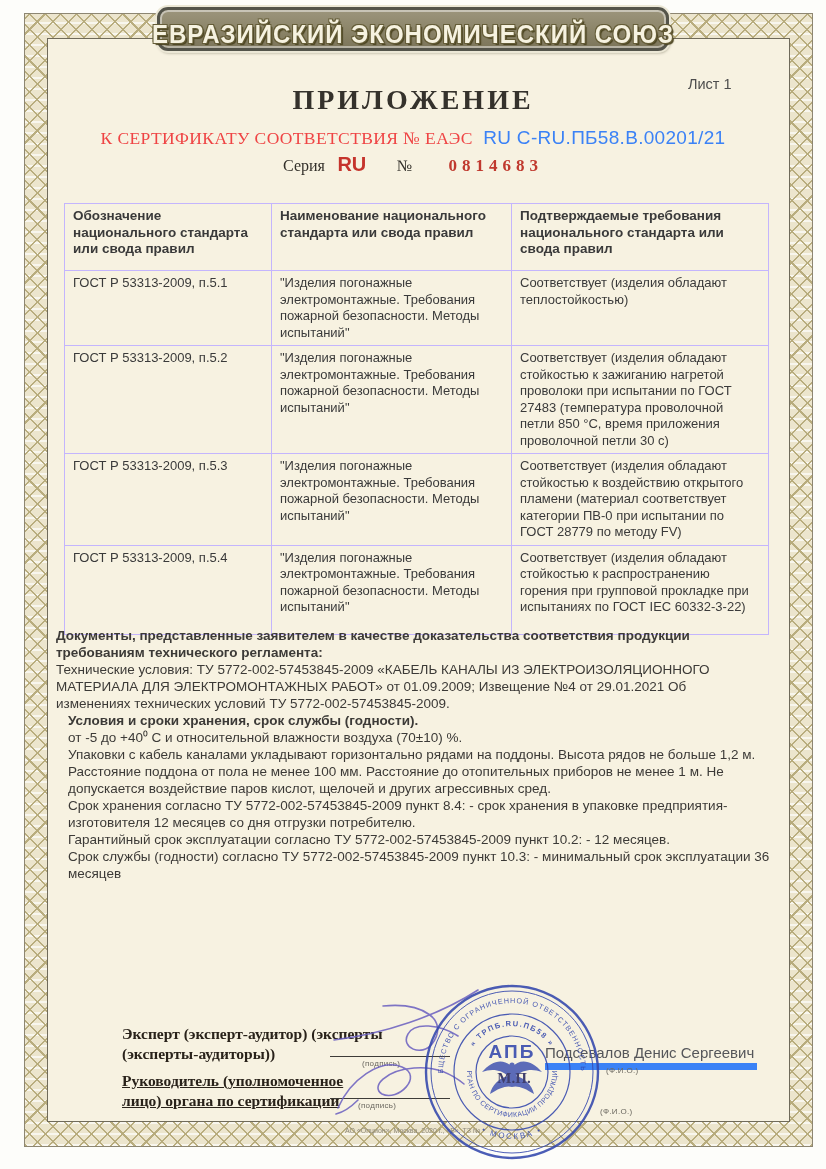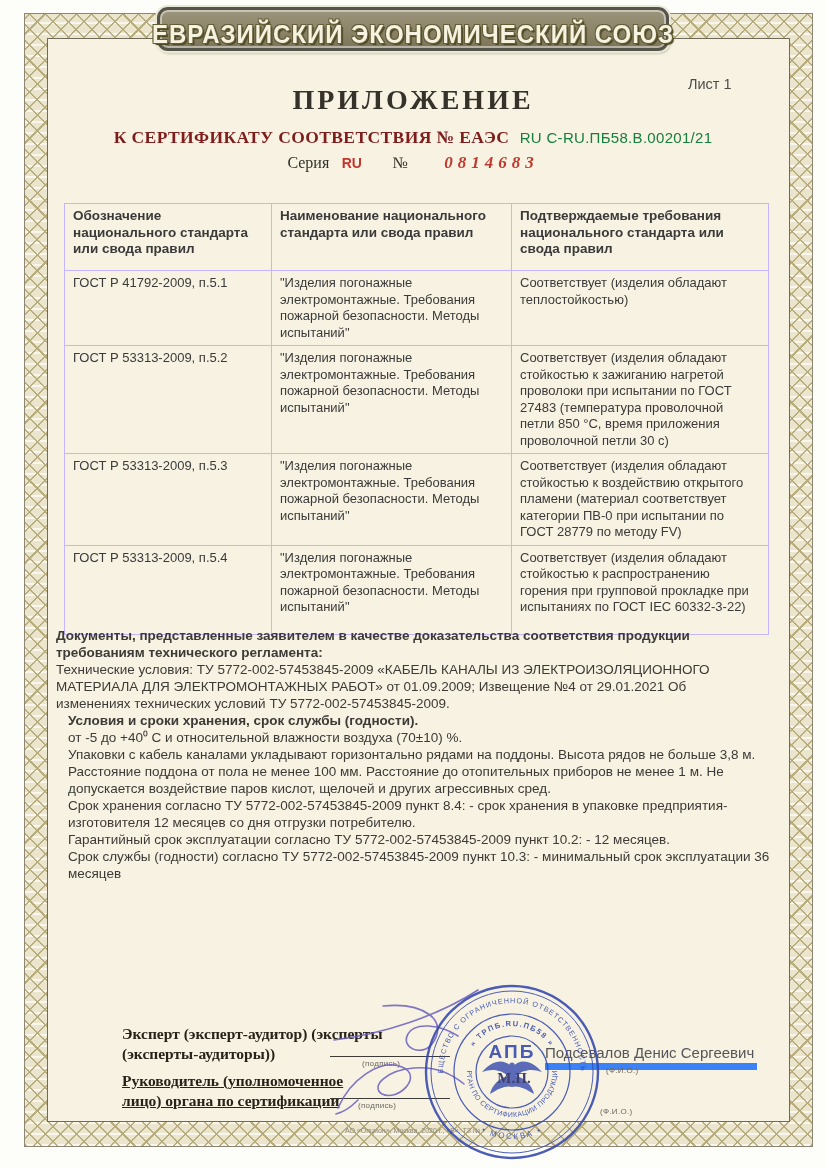--- a/index.html
+++ b/index.html
@@ -24,27 +24,27 @@
           display:flex;align-items:flex-end;justify-content:center;}
   .banner span{font-weight:bold;font-size:24px;letter-spacing:1px;color:#f6f2e0;
           transform:scaleY(1.08);white-space:nowrap;
           text-shadow:-1px -1px 0 #655d38,1px -1px 0 #655d38,-1px 1px 0 #655d38,1px 1px 0 #655d38,2px 2px 1px #4a431f;}
   .abs{position:absolute;}
   .sheet-no{left:688px;top:76px;font-size:14.5px;color:#4d4d4d;}
   .doc-title{left:0;top:84px;width:100%;text-align:center;
              font-family:"Liberation Serif",serif;font-weight:bold;font-size:28px;
              letter-spacing:3px;color:#35322c;}
   .subtitle-row{left:0;top:127px;width:100%;text-align:center;white-space:nowrap;}
-  .subtitle-row .serif{font-family:"Liberation Serif",serif;font-weight:bold;font-size:17.5px;color:#7f1d1d;letter-spacing:.4px;}
-  .subtitle-row .certno{font-size:15px;color:#15803d;letter-spacing:.3px;margin-left:6px;}
+  .subtitle-row .serif{font-family:"Liberation Serif",serif;font-weight:normal;font-size:17.5px;color:#ef4444;letter-spacing:.4px;}
+  .subtitle-row .certno{font-size:19px;color:#3b82f6;letter-spacing:.3px;margin-left:6px;}
   .series-row{left:0;top:153px;width:100%;text-align:center;white-space:nowrap;}
   .series-row .serif{font-family:"Liberation Serif",serif;font-size:16px;color:#33302a;}
-  .series-row .ru{color:#c5342c;font-weight:bold;font-size:14px;margin:0 26px 0 8px;}
+  .series-row .ru{color:#c5342c;font-weight:bold;font-size:20px;margin:0 26px 0 8px;}
   .series-row .num{font-family:"Liberation Serif",serif;font-size:17px;color:#c0392e;
-                   letter-spacing:5px;margin-left:32px;font-weight:bold;font-style:italic;}
+                   letter-spacing:5px;margin-left:32px;font-weight:bold;}
   
   table.std{left:64px;top:203px;position:absolute;border-collapse:collapse;width:704px;
             font-size:13px;line-height:16.5px;color:#3a3a3a;table-layout:fixed;}
   table.std th,table.std td{border:1px solid #c4b5fd;vertical-align:top;text-align:left;
             padding:4px 8px 4px 8px;font-weight:normal;}
   table.std th{font-weight:bold;font-size:13.5px;height:58px;}
   table.std tr.r1 td{height:58px;}
   table.std tr.r2 td{height:98px;}
   table.std tr.r3 td{height:76px;}
   table.std tr.r4 td{height:80px;}
@@ -106,21 +106,21 @@
         <col style="width:240px">
         <col style="width:257px">
       </colgroup>
     <tbody>
         <tr>
       <th>Обозначение национального стандарта или свода правил</th>
       <th>Наименование национального стандарта или свода правил</th>
       <th>Подтверждаемые требования национального стандарта или свода правил</th>
     </tr>
     <tr class="r1">
-      <td>ГОСТ Р 41792-2009, п.5.1</td>
+      <td>ГОСТ Р 53313-2009, п.5.1</td>
       <td>"Изделия погонажные электромонтажные. Требования пожарной безопасности. Методы испытаний"</td>
       <td>Соответствует (изделия обладают теплостойкостью)</td>
     </tr>
     <tr class="r2">
       <td>ГОСТ Р 53313-2009, п.5.2</td>
       <td>"Изделия погонажные электромонтажные. Требования пожарной безопасности. Методы испытаний"</td>
       <td>Соответствует (изделия обладают стойкостью к зажиганию нагретой проволоки при испытании по ГОСТ 27483 (температура проволочной петли 850 °С, время приложения проволочной петли 30 с)</td>
     </tr>
     <tr class="r3">
       <td>ГОСТ Р 53313-2009, п.5.3</td>
@@ -136,21 +136,21 @@
     </table>
 
   <div class="abs para docs">
     <div class="bold">Документы, представленные заявителем в качестве доказательства соответствия продукции требованиям технического регламента:</div>
     <div>Технические условия: ТУ 5772-002-57453845-2009 «КАБЕЛЬ КАНАЛЫ ИЗ ЭЛЕКТРОИЗОЛЯЦИОННОГО МАТЕРИАЛА ДЛЯ ЭЛЕКТРОМОНТАЖНЫХ РАБОТ» от 01.09.2009; Извещение №4 от 29.01.2021 Об изменениях технических условий ТУ 5772-002-57453845-2009.</div>
   </div>
 
   <div class="abs para storage">
     <div class="bold">Условия и сроки хранения, срок службы (годности).</div>
     <div>от -5 до +40⁰ С и относительной влажности воздуха (70±10) %.</div>
-    <div>Упаковки с кабель каналами укладывают горизонтально рядами на поддоны. Высота рядов не больше 3,8 м.</div>
+    <div>Упаковки с кабель каналами укладывают горизонтально рядами на поддоны. Высота рядов не больше 1,2 м.</div>
     <div>Расстояние поддона от пола не менее 100 мм. Расстояние до отопительных приборов не менее 1 м.  Не допускается воздействие паров кислот, щелочей и других агрессивных сред.</div>
     <div>Срок хранения согласно ТУ 5772-002-57453845-2009 пункт 8.4: - срок хранения в упаковке предприятия-изготовителя 12 месяцев со дня отгрузки потребителю.</div>
     <div>Гарантийный срок эксплуатации согласно ТУ 5772-002-57453845-2009 пункт 10.2: - 12 месяцев.</div>
     <div>Срок службы (годности) согласно ТУ 5772-002-57453845-2009 пункт 10.3: - минимальный срок эксплуатации 36 месяцев</div>
   </div>
 
   <div class="abs sig-label lbl1">Руководитель (уполномоченное лицо) органа по сертификации</div>
   <div class="abs sig-label lbl2">Эксперт (эксперт-аудитор) (эксперты (эксперты-аудиторы))</div>
 
   <div class="abs sig-line line1"></div>

